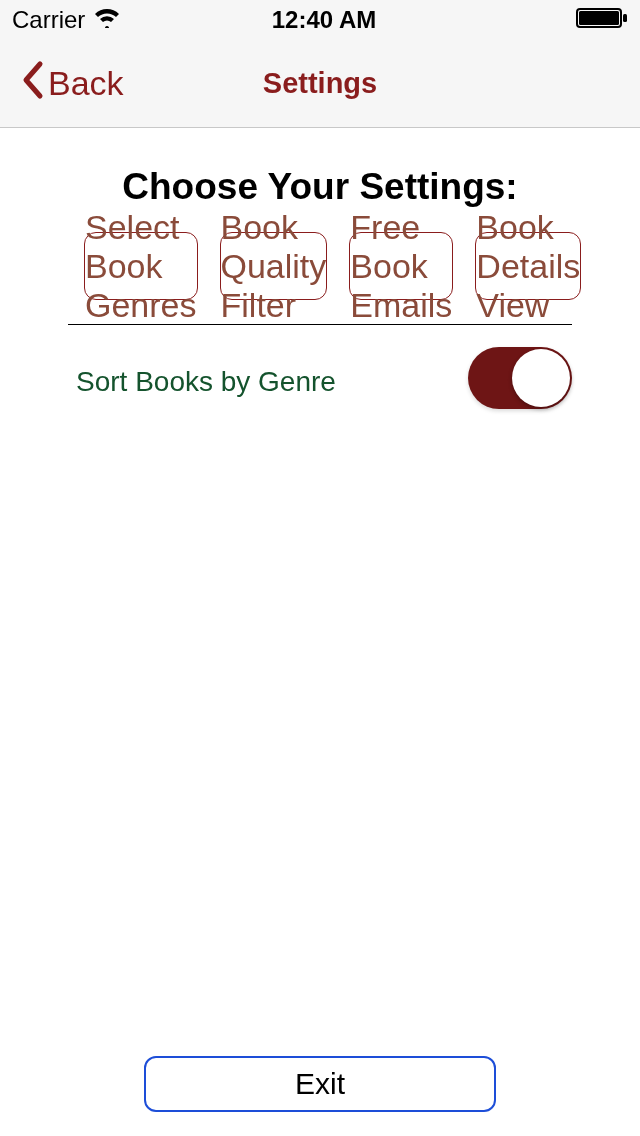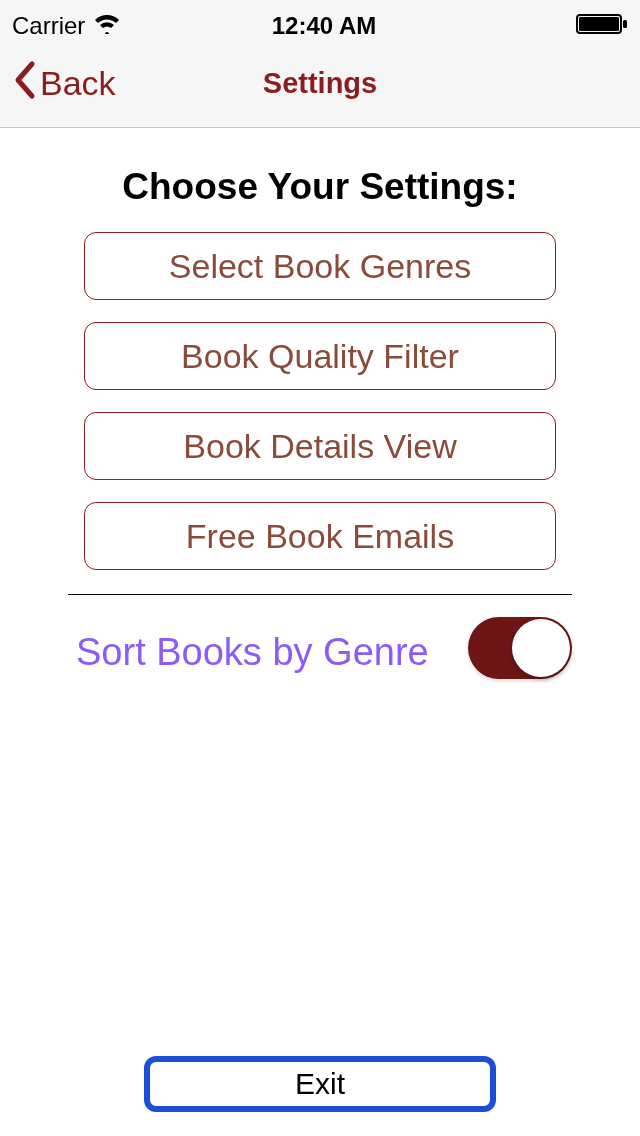--- a/index.html
+++ b/index.html
@@ -1,41 +1,41 @@
 <!DOCTYPE html>
 <html><head>
   <meta charset="utf-8">
   <style>
     * { box-sizing: border-box; margin: 0; padding: 0; }
     html, body { width: 640px; height: 1136px; font-family: -apple-system, "Helvetica Neue", Helvetica, Arial, sans-serif; background: #ffffff; overflow: hidden; }
     
-    .status-bar { height: 40px; background: #f6f6f6; display: flex; align-items: flex-end; justify-content: space-between; padding: 0 12px; font-size: 24px; color: #000; }
+    .status-bar { height: 40px; background: #f6f6f6; display: flex; align-items: center; justify-content: space-between; padding: 0 12px; font-size: 24px; color: #000; }
     .status-left { display: flex; align-items: center; gap: 8px; }
     .status-center { position: absolute; left: 8px; right: 0; text-align: center; font-size: 24px; font-weight: 600; pointer-events: none; }
     .status-right { display: flex; align-items: center; }
     .wifi-icon, .battery-icon { display: inline-block; }
     
     .nav-bar { height: 88px; background: #f6f6f6; border-bottom: 1px solid #c8c8c8; position: relative; display: flex; align-items: center; }
-    .nav-back { display: flex; align-items: center; gap: 4px; padding-left: 12px; color: #8a1d1d; font-size: 34px; cursor: pointer; }
+    .nav-back { display: flex; align-items: center; gap: 4px; padding-left: 20px; color: #8a1d1d; font-size: 34px; cursor: pointer; }
     .nav-title { position: absolute; left: 0; right: 0; text-align: center; font-size: 29px; font-weight: 600; color: #8a1d1d; pointer-events: none; }
     
     .main { padding: 0 20px; }
     .heading { text-align: center; font-size: 37px; font-weight: 700; color: #000; margin-top: 38px; margin-bottom: 24px; }
-    .option-buttons { display: flex; flex-direction: column; gap: 22px; padding: 0 64px; }
+    .option-buttons { display: flex; flex-direction: row; gap: 22px; padding: 0 64px; }
     .opt-btn { height: 68px; border: 1px solid #8a1d1d; border-radius: 12px; background: #fff; color: #8a4b3a; font-size: 34px; font-weight: 400; cursor: pointer; display: flex; align-items: center; justify-content: center; }
     .divider { border: none; border-top: 1px solid #000; margin: 24px 48px 0 48px; }
     .toggle-row { display: flex; align-items: center; justify-content: space-between; padding: 0 48px 0 56px; margin-top: 22px; }
-    .toggle-label { font-size: 38px; color: #8b5cf6; font-weight: 400; margin-top: 8px; }
+    .toggle-label { font-size: 28px; color: #14532d; font-weight: 400; margin-top: 8px; }
     .switch { width: 104px; height: 62px; border-radius: 62px; position: relative; cursor: pointer; box-shadow: 0 2px 4px rgba(0,0,0,0.15); }
     .switch.on { background: #6e1515; }
     .switch .knob { position: absolute; width: 58px; height: 58px; border-radius: 50%; background: #fff; top: 2px; box-shadow: 0 2px 4px rgba(0,0,0,0.3); }
     .switch.on .knob { right: 2px; }
     
     .exit-wrap { position: absolute; bottom: 24px; left: 0; right: 0; display: flex; justify-content: center; }
-    .exit-btn { width: 352px; height: 56px; border: 6px solid #1d4ed8; border-radius: 12px; background: #fff; color: #000; font-size: 30px; display: flex; align-items: center; justify-content: center; cursor: pointer; }
+    .exit-btn { width: 352px; height: 56px; border: 2px solid #1d4ed8; border-radius: 12px; background: #fff; color: #000; font-size: 30px; display: flex; align-items: center; justify-content: center; cursor: pointer; }
   </style>
 </head>
 <body>
 
 <div class="status-bar">
   <div class="status-left">
     <span>Carrier</span>
     <span class="wifi-icon">
       <svg width="28" height="20" viewBox="0 0 28 20">
         <path d="M14 18 a2 2 0 1 0 0.001 0 Z" fill="#000"></path>
@@ -67,22 +67,22 @@
   </div>
   <div class="nav-title">Settings</div>
 </div>
 
 <div class="main">
   <div class="heading">Choose Your Settings:</div>
 
   <div class="option-buttons">
     <div class="opt-btn">Select Book Genres</div>
     <div class="opt-btn">Book Quality Filter</div>
+    <div class="opt-btn">Free Book Emails</div>
     <div class="opt-btn">Book Details View</div>
-    <div class="opt-btn">Free Book Emails</div>
   </div>
 
   <hr class="divider">
 
   <div class="toggle-row">
     <div class="toggle-label">Sort Books by Genre</div>
     <div class="switch on">
       <div class="knob"></div>
     </div>
   </div>

